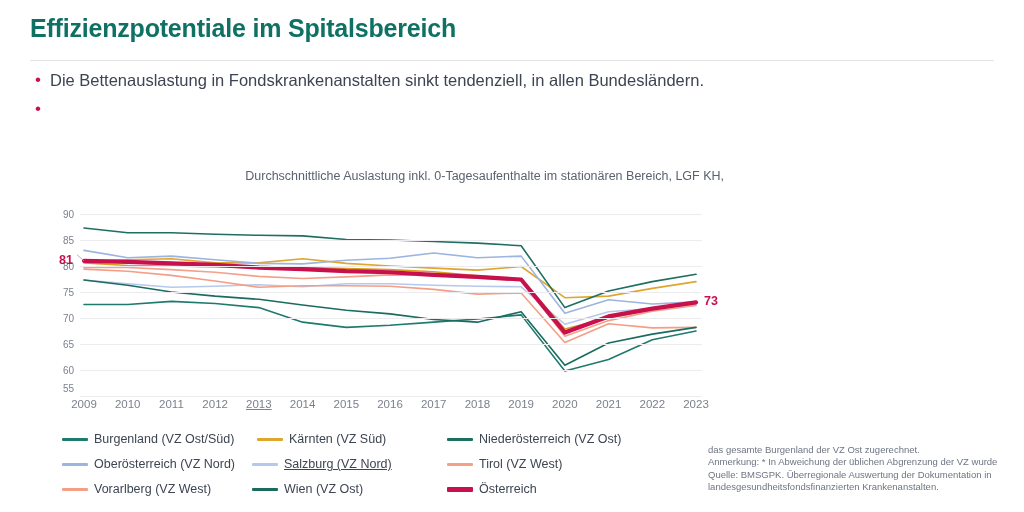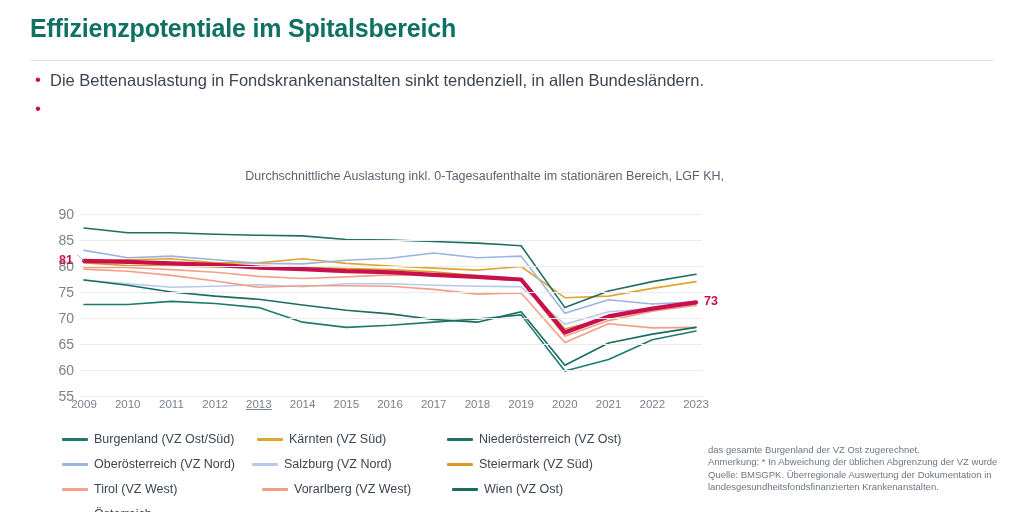--- a/index.html
+++ b/index.html
@@ -41,21 +41,21 @@
 
   
   .chart-wrap { position:absolute; left:24px; top:168px; width:700px; height:260px; }
   .chart-title {
     position:absolute; left:0; top:0; width:700px;
     text-align:right; font-size:12.5px; line-height:17px; color:#5a6270;
   }
   .plot { position:absolute; left:56px; top:46px; width:622px; height:182px; }
   .ylabels { position:absolute; left:0; top:46px; width:50px; height:182px; }
   .ylabel {
-    position:absolute; right:0; font-size:14px; color:#7b818c;
+    position:absolute; right:0; font-size:10px; color:#7b818c;
     transform:translateY(-50%); text-align:right; width:100%;
   }
   .gridline { position:absolute; left:0; width:100%; height:1px; background:#ececef; }
   .xlabels { position:absolute; left:56px; top:230px; width:622px; height:18px; }
   .xlabel {
     position:absolute; font-size:11.5px; color:#7b818c;
     transform:translateX(-50%); white-space:nowrap;
   }
   svg.lines { position:absolute; left:0; top:0; width:622px; height:182px; overflow:visible; }
 
@@ -105,21 +105,21 @@
     </div>
 
     <div class="ylabels">
         <div class="ylabel" style="top: 0px;">90</div>
         <div class="ylabel" style="top: 26px;">85</div>
         <div class="ylabel" style="top: 52px;">80</div>
         <div class="ylabel" style="top: 78px;">75</div>
         <div class="ylabel" style="top: 104px;">70</div>
         <div class="ylabel" style="top: 130px;">65</div>
         <div class="ylabel" style="top: 156px;">60</div>
-        <div class="ylabel" style="top: 182px;">55</div>
+        <div class="ylabel" style="top: 174px;">55</div>
       </div>
     <div class="plot">
       <svg class="lines" viewBox="0 0 622 182" preserveAspectRatio="none">
           <polyline points="4.00,90.48 47.71,90.48 91.43,87.36 135.14,89.44 178.86,93.60 222.57,108.16 266.29,113.36 310.00,111.28 353.71,108.16 397.43,105.04 441.14,100.88 484.86,157.04 528.57,145.60 572.29,125.84 616.00,117.00" fill="none" stroke="#1f7a6e" stroke-width="1.6" stroke-linejoin="round" stroke-linecap="round"></polyline>
           <polyline points="4.00,46.80 47.71,45.76 91.43,44.72 135.14,48.88 178.86,48.88 222.57,44.72 266.29,49.40 310.00,52.00 353.71,54.08 397.43,56.16 441.14,52.52 484.86,83.72 528.57,82.16 572.29,74.36 616.00,67.60" fill="none" stroke="#e0a52e" stroke-width="1.6" stroke-linejoin="round" stroke-linecap="round"></polyline>
           <polyline points="4.00,14.04 47.71,18.72 91.43,18.72 135.14,20.28 178.86,21.32 222.57,21.84 266.29,25.48 310.00,26.00 353.71,27.56 397.43,29.12 441.14,31.72 484.86,93.60 528.57,76.96 572.29,67.60 616.00,60.32" fill="none" stroke="#1f6e62" stroke-width="1.6" stroke-linejoin="round" stroke-linecap="round"></polyline>
           <polyline points="4.00,36.40 47.71,43.68 91.43,42.12 135.14,45.76 178.86,49.40 222.57,49.92 266.29,46.28 310.00,44.20 353.71,39.00 397.43,43.68 441.14,42.12 484.86,99.32 528.57,85.80 572.29,89.96 616.00,87.88" fill="none" stroke="#9cb4e0" stroke-width="1.6" stroke-linejoin="round" stroke-linecap="round"></polyline>
           <polyline points="4.00,66.04 47.71,69.68 91.43,73.32 135.14,72.28 178.86,70.72 222.57,72.80 266.29,69.68 310.00,69.68 353.71,71.24 397.43,72.28 441.14,72.80 484.86,110.24 528.57,97.76 572.29,94.64 616.00,90.48" fill="none" stroke="#b6c9ec" stroke-width="1.6" stroke-linejoin="round" stroke-linecap="round"></polyline>
           <polyline points="4.00,48.88 47.71,51.48 91.43,52.00 135.14,53.04 178.86,52.52 222.57,53.56 266.29,54.60 310.00,55.64 353.71,57.72 397.43,61.88 441.14,65.52 484.86,114.92 528.57,104.00 572.29,95.68 616.00,88.92" fill="none" stroke="#d99b22" stroke-width="1.6" stroke-linejoin="round" stroke-linecap="round"></polyline>
           <polyline points="4.00,53.56 47.71,53.56 91.43,55.64 135.14,58.24 178.86,62.40 222.57,64.48 266.29,62.92 310.00,60.84 353.71,61.36 397.43,63.96 441.14,66.56 484.86,122.20 528.57,106.60 572.29,97.24 616.00,91.52" fill="none" stroke="#f4a08a" stroke-width="1.6" stroke-linejoin="round" stroke-linecap="round"></polyline>
@@ -169,27 +169,23 @@
         <span>Kärnten (VZ Süd)</span>
       </div>
       <div class="leg-item" style="width: 200px;">
         <span class="leg-swatch" style="background: rgb(31, 110, 98);"></span>
         <span>Niederösterreich (VZ Ost)</span>
       </div>
       <div class="leg-item" style="width: 190px;">
         <span class="leg-swatch" style="background: rgb(156, 180, 224);"></span>
         <span>Oberösterreich (VZ Nord)</span>
       </div>
-      <div class="leg-item" style="width: 195px;">
+      <div class="leg-item" style="width: 195px; text-decoration: underline;">
         <span class="leg-swatch" style="background: rgb(182, 201, 236);"></span>
         <span>Salzburg (VZ Nord)</span>
-      </div>
-      <div class="leg-item" style="width: 190px;">
-        <span class="leg-swatch" style="background: rgb(217, 155, 34);"></span>
-        <span>Steiermark (VZ Süd)</span>
       </div>
       <div class="leg-item" style="width: 200px;">
         <span class="leg-swatch" style="background: rgb(244, 160, 138);"></span>
         <span>Tirol (VZ West)</span>
       </div>
       <div class="leg-item" style="width: 190px;">
         <span class="leg-swatch" style="background: rgb(245, 158, 134);"></span>
         <span>Vorarlberg (VZ West)</span>
       </div>
       <div class="leg-item" style="width: 195px;">

